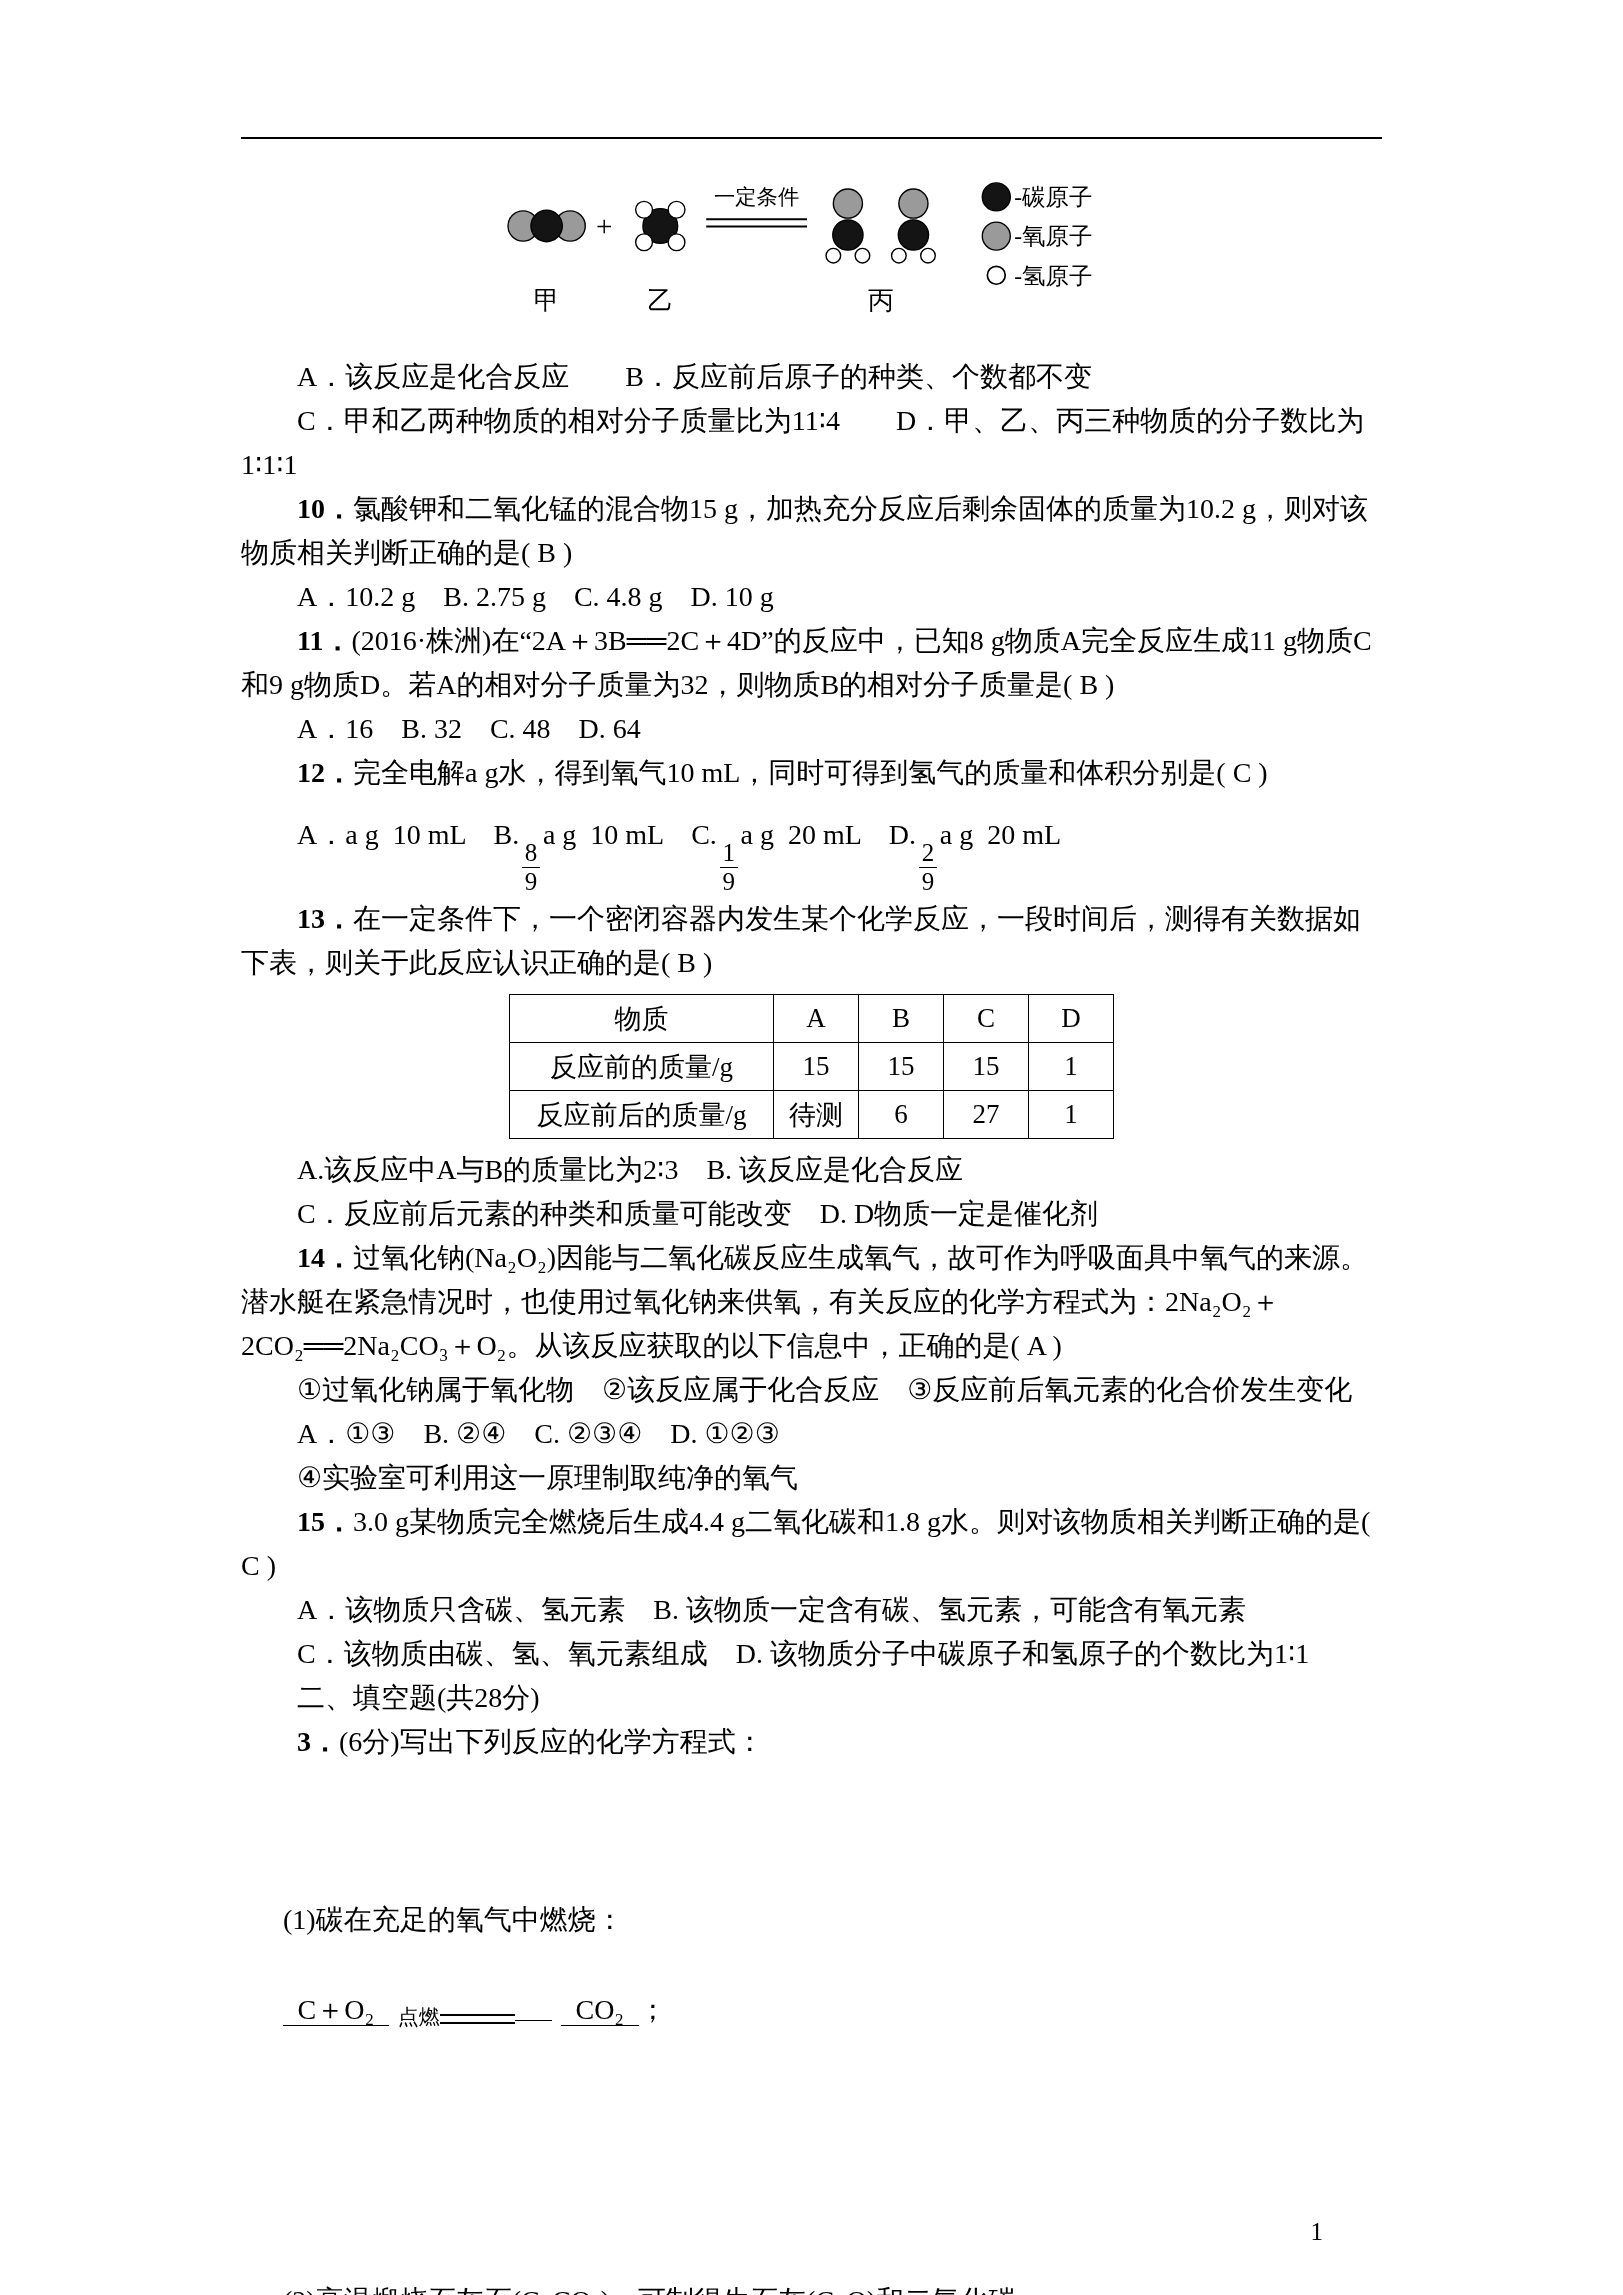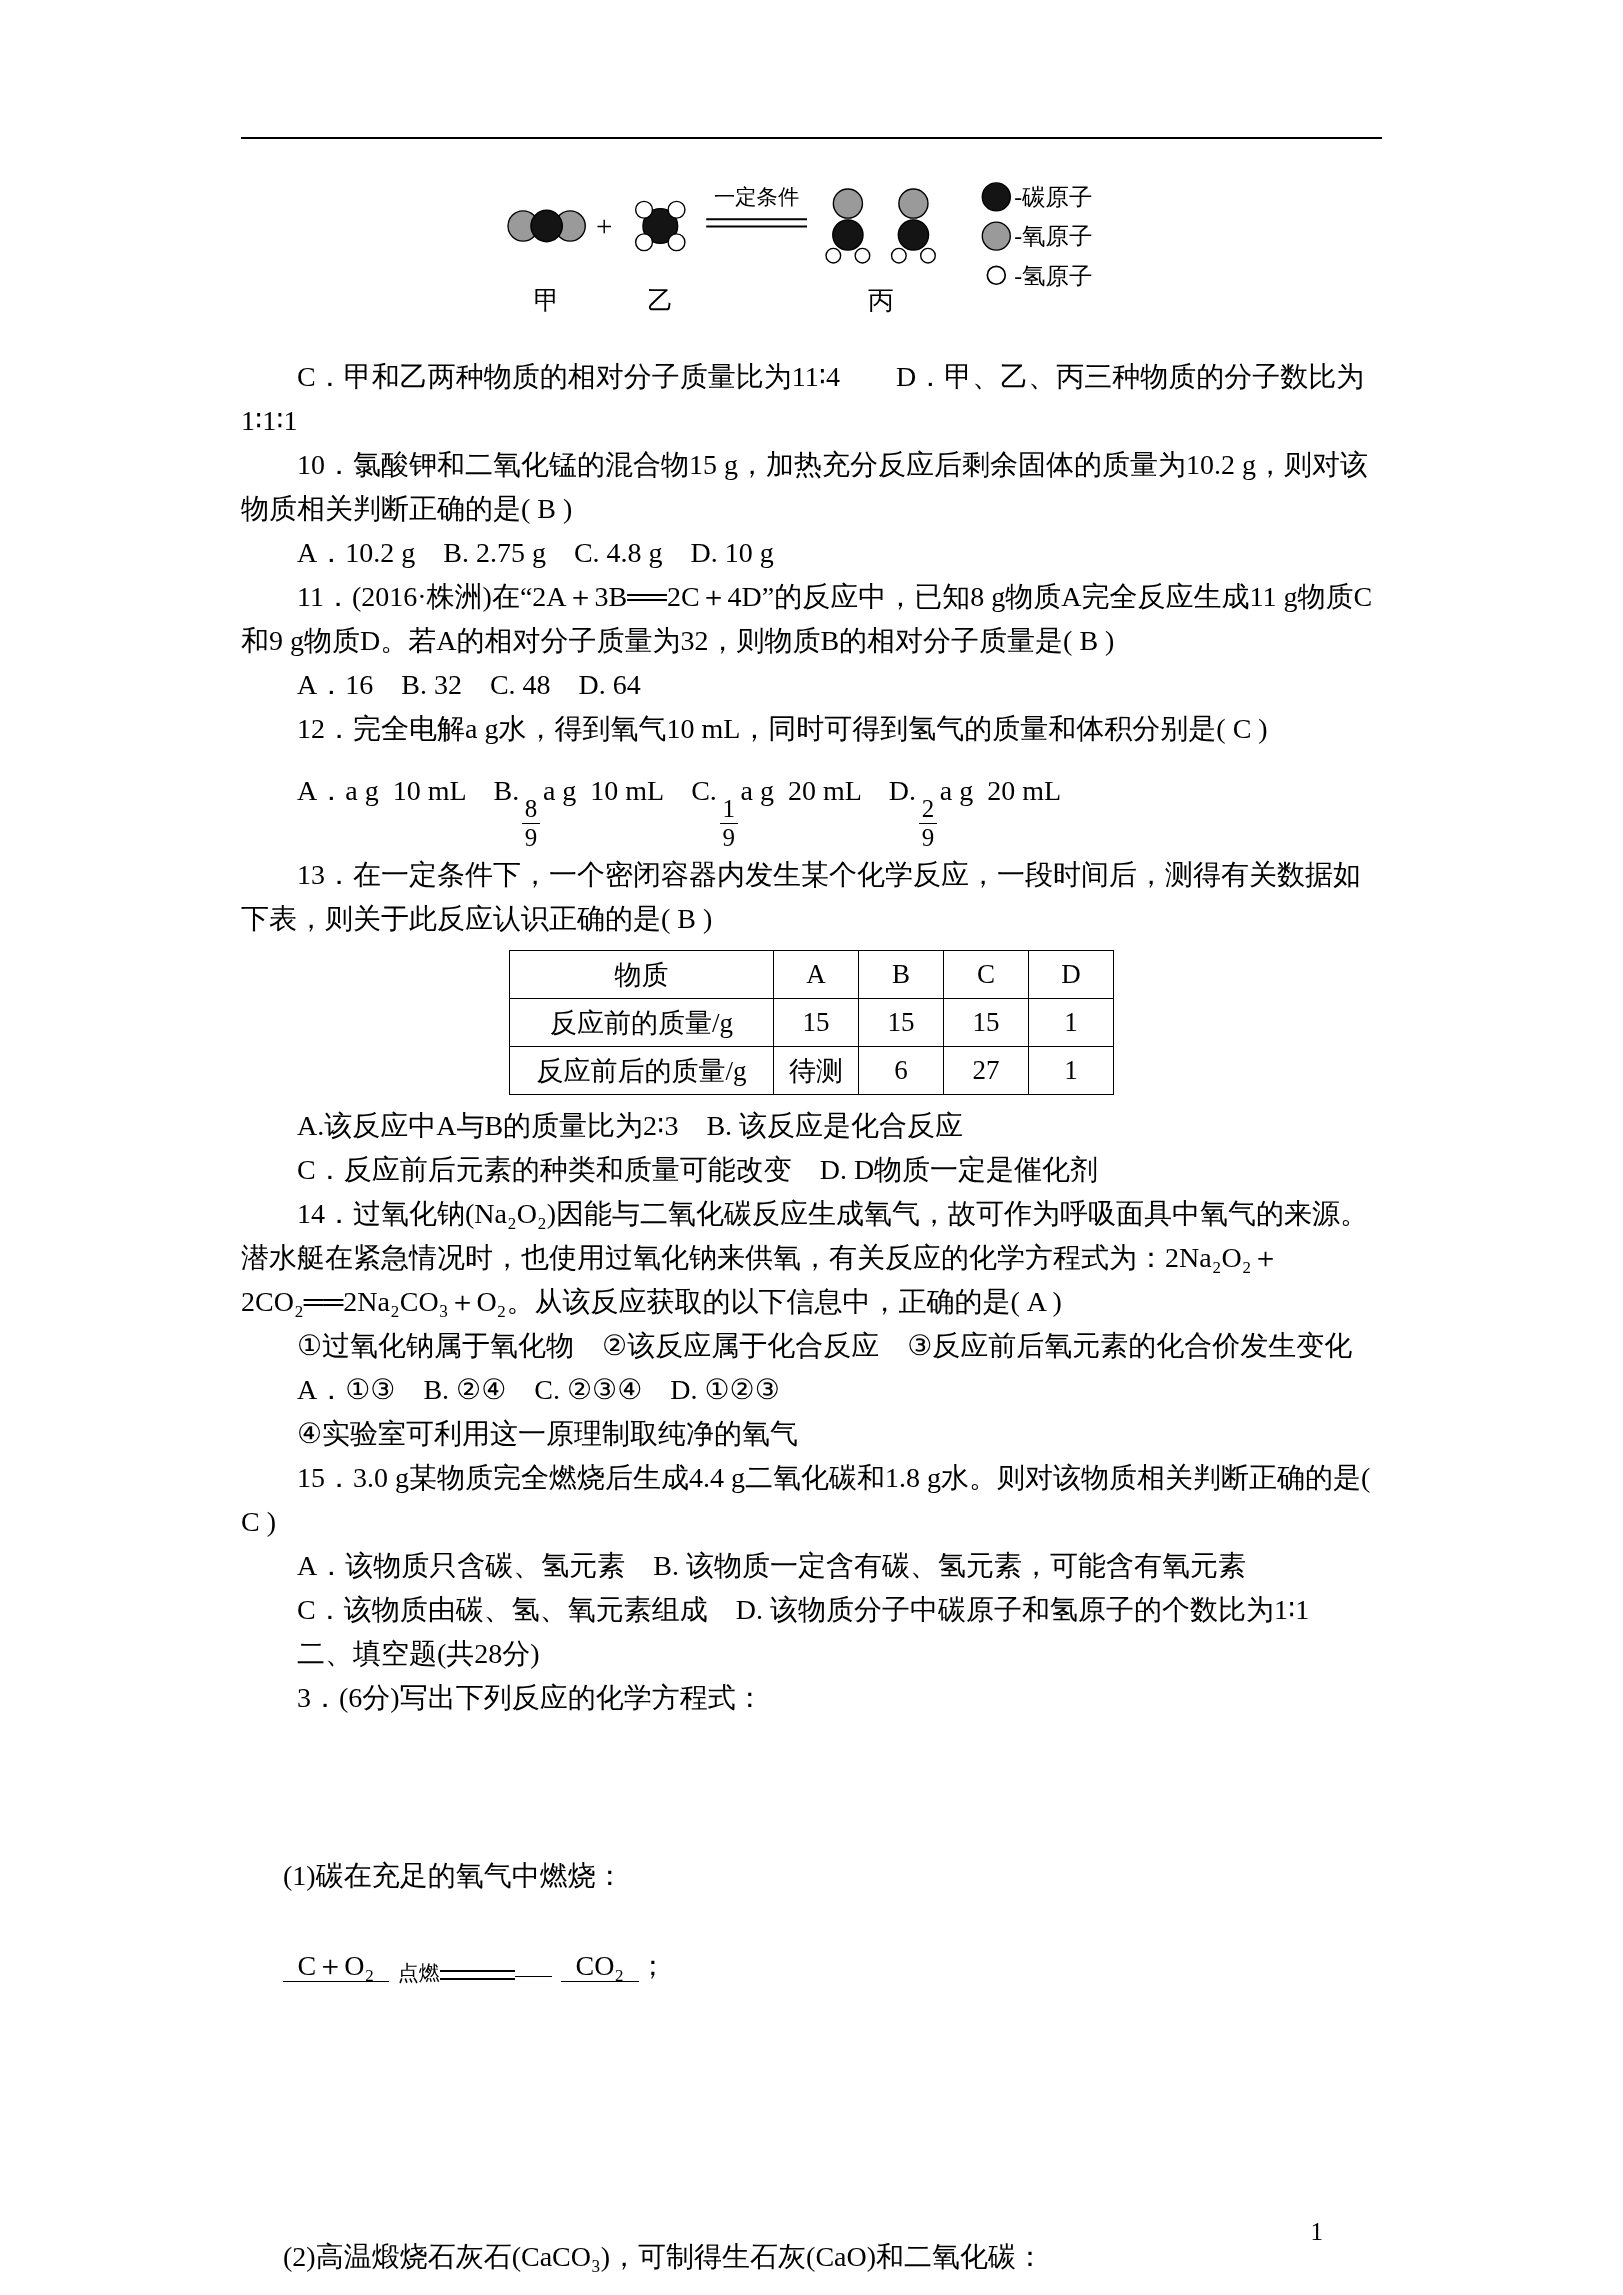--- a/index.html
+++ b/index.html
@@ -2,21 +2,21 @@
 <html style="font-size:9px"><head>
 <meta charset="utf-8">
 <style>
   html,body{margin:0;padding:0;background:#ffffff;}
   .page{width:1623px;height:2295px;position:relative;background:#fff;color:#000;
         font-family:"Liberation Serif","DejaVu Serif","DejaVu Sans",serif;overflow:hidden;}
   .content{padding:137px 241px 0 241px;}
   .header-rule{border-top:2.2px solid #000;height:0;margin-bottom:31px;}
   .diagram-wrap{width:639px;margin:0 auto 14.6px auto;}
   .para{margin:0;font-size:28px;line-height:44px;text-indent:2em;white-space:pre-wrap;}
-  b{font-weight:normal;}
+  b{font-weight:bold;}
   .qtable{border-collapse:collapse;margin:9px auto 9px auto;font-size:27px;padding-left:36px;}
   .qtable td{border:1.7px solid #000;text-align:center;vertical-align:middle;height:47px;padding:0 5.6px;}
   .col-wide{width:264px;}
   .col-sm{width:85px;}
   .eq-line{margin:21px 0;font-size:28px;line-height:90px;text-indent:2em;white-space:pre-wrap;}
   .blank{border-bottom:1.7px solid #000;padding:0 14.6px;}
   .cond-eq{display:inline-flex;flex-direction:row;align-items:center;vertical-align:-4.5px;
            margin:0 9px;line-height:1;text-indent:0;}
   .cond{font-size:21px;}
   .dlines{width:75px;height:6.7px;border-top:2.2px solid #000;border-bottom:2.2px solid #000;margin-top:3.9px;}
@@ -83,20 +83,21 @@
           <circle cx="900" cy="118" r="25" fill="#9a9a9a" stroke="#000" stroke-width="2.5"></circle>
           <text class="svg-legend" x="932" y="133">-氧原子</text>
         </g>
         <g>
           <circle cx="900" cy="188" r="16" fill="#ffffff" stroke="#000" stroke-width="3"></circle>
           <text class="svg-legend" x="932" y="203">-氢原子</text>
         </g>
       </svg>
     </div>
 
+    <p class="para">A．该反应是化合反应　　B．反应前后原子的种类、个数都不变</p>
     <p class="para">C．甲和乙两种物质的相对分子质量比为11∶4　　D．甲、乙、丙三种物质的分子数比为1∶1∶1</p>
 
     <p class="para"><b>10．</b><span>氯酸钾和二氧化锰的混合物15 g，加热充分反应后剩余固体的质量为10.2 g，则对该物质相关判断正确的是( B )</span></p>
     <p class="para">A．10.2 g　B. 2.75 g　C. 4.8 g　D. 10 g</p>
 
     <p class="para"><b>11．</b><span>(2016·株洲)在“2A＋3B══2C＋4D”的反应中，已知8 g物质A完全反应生成11 g物质C和9 g物质D。若A的相对分子质量为32，则物质B的相对分子质量是( B )</span></p>
     <p class="para">A．16　B. 32　C. 48　D. 64</p>
 
     <p class="para"><b>12．</b><span>完全电解a g水，得到氧气10 mL，同时可得到氢气的质量和体积分别是( C )</span></p>
     <p class="para tall"><span>A．a g  10 mL　</span><span>B.</span><span class="frac"><span class="num">8</span><span class="den">9</span></span><span>a g  10 mL　</span><span>C.</span><span class="frac"><span class="num">1</span><span class="den">9</span></span><span>a g  20 mL　</span><span>D.</span><span class="frac"><span class="num">2</span><span class="den">9</span></span><span>a g  20 mL</span></p>

